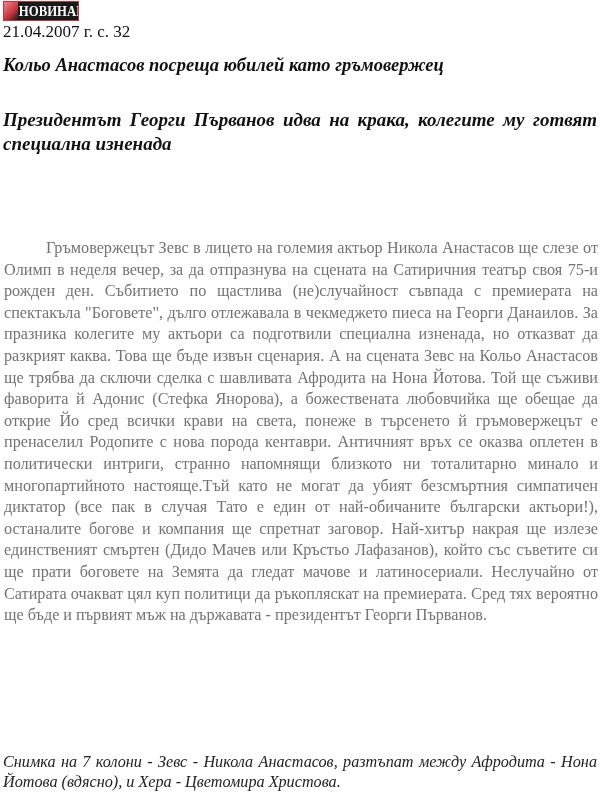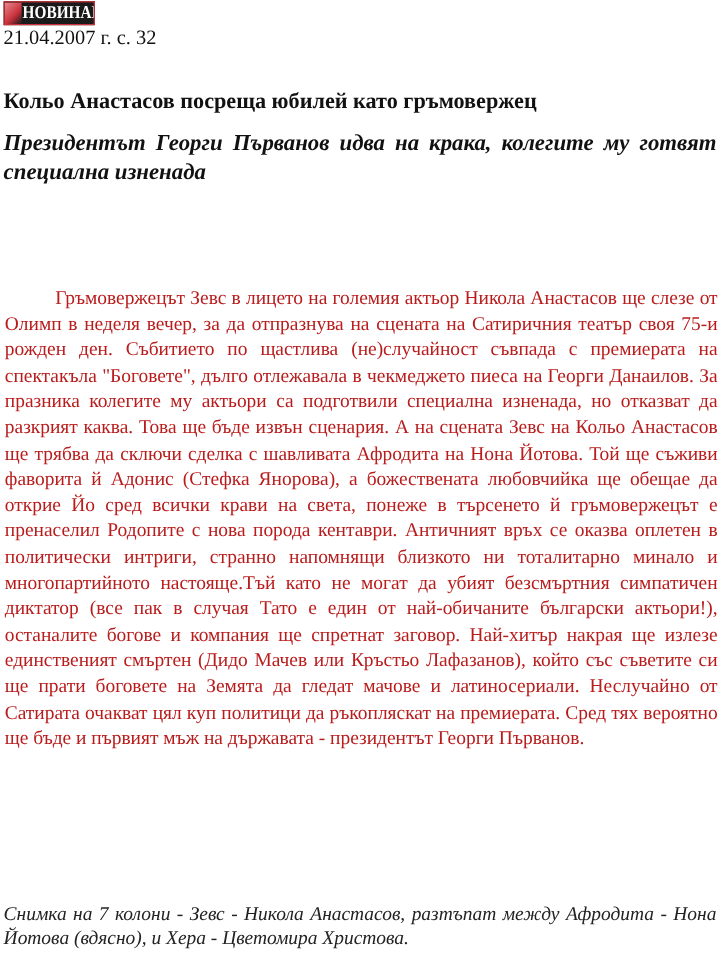--- a/index.html
+++ b/index.html
@@ -50,25 +50,26 @@
       position: absolute;
       left: 3px;
       top: 22px;
       font-weight: normal;
       font-size: 17px;
       line-height: 20px;
     }
     .headline {
       position: absolute;
       left: 3px;
-      top: 74px;
+      top: 54px;
       font-weight: bold;
       font-size: 18.5px;
       line-height: 22px;
       white-space: nowrap;
+      font-style: italic;
     }
     .subheadline {
       position: absolute;
       left: 3px;
       top: 108px;
       width: 594px;
       font-weight: bold;
       font-style: italic;
       font-size: 19px;
       line-height: 24px;
@@ -78,21 +79,21 @@
     .body-text {
       position: absolute;
       left: 4px;
       top: 238px;
       width: 594px;
       font-size: 16.2px;
       line-height: 21.6px;
       text-align: justify;
       text-indent: 42px;
       margin: 0;
-      color: #b91c1c;
+      color: #737373;
     }
     .caption {
       position: absolute;
       left: 3px;
       top: 752px;
       width: 594px;
       font-style: italic;
       font-size: 16.2px;
       line-height: 20px;
       text-align: justify;

